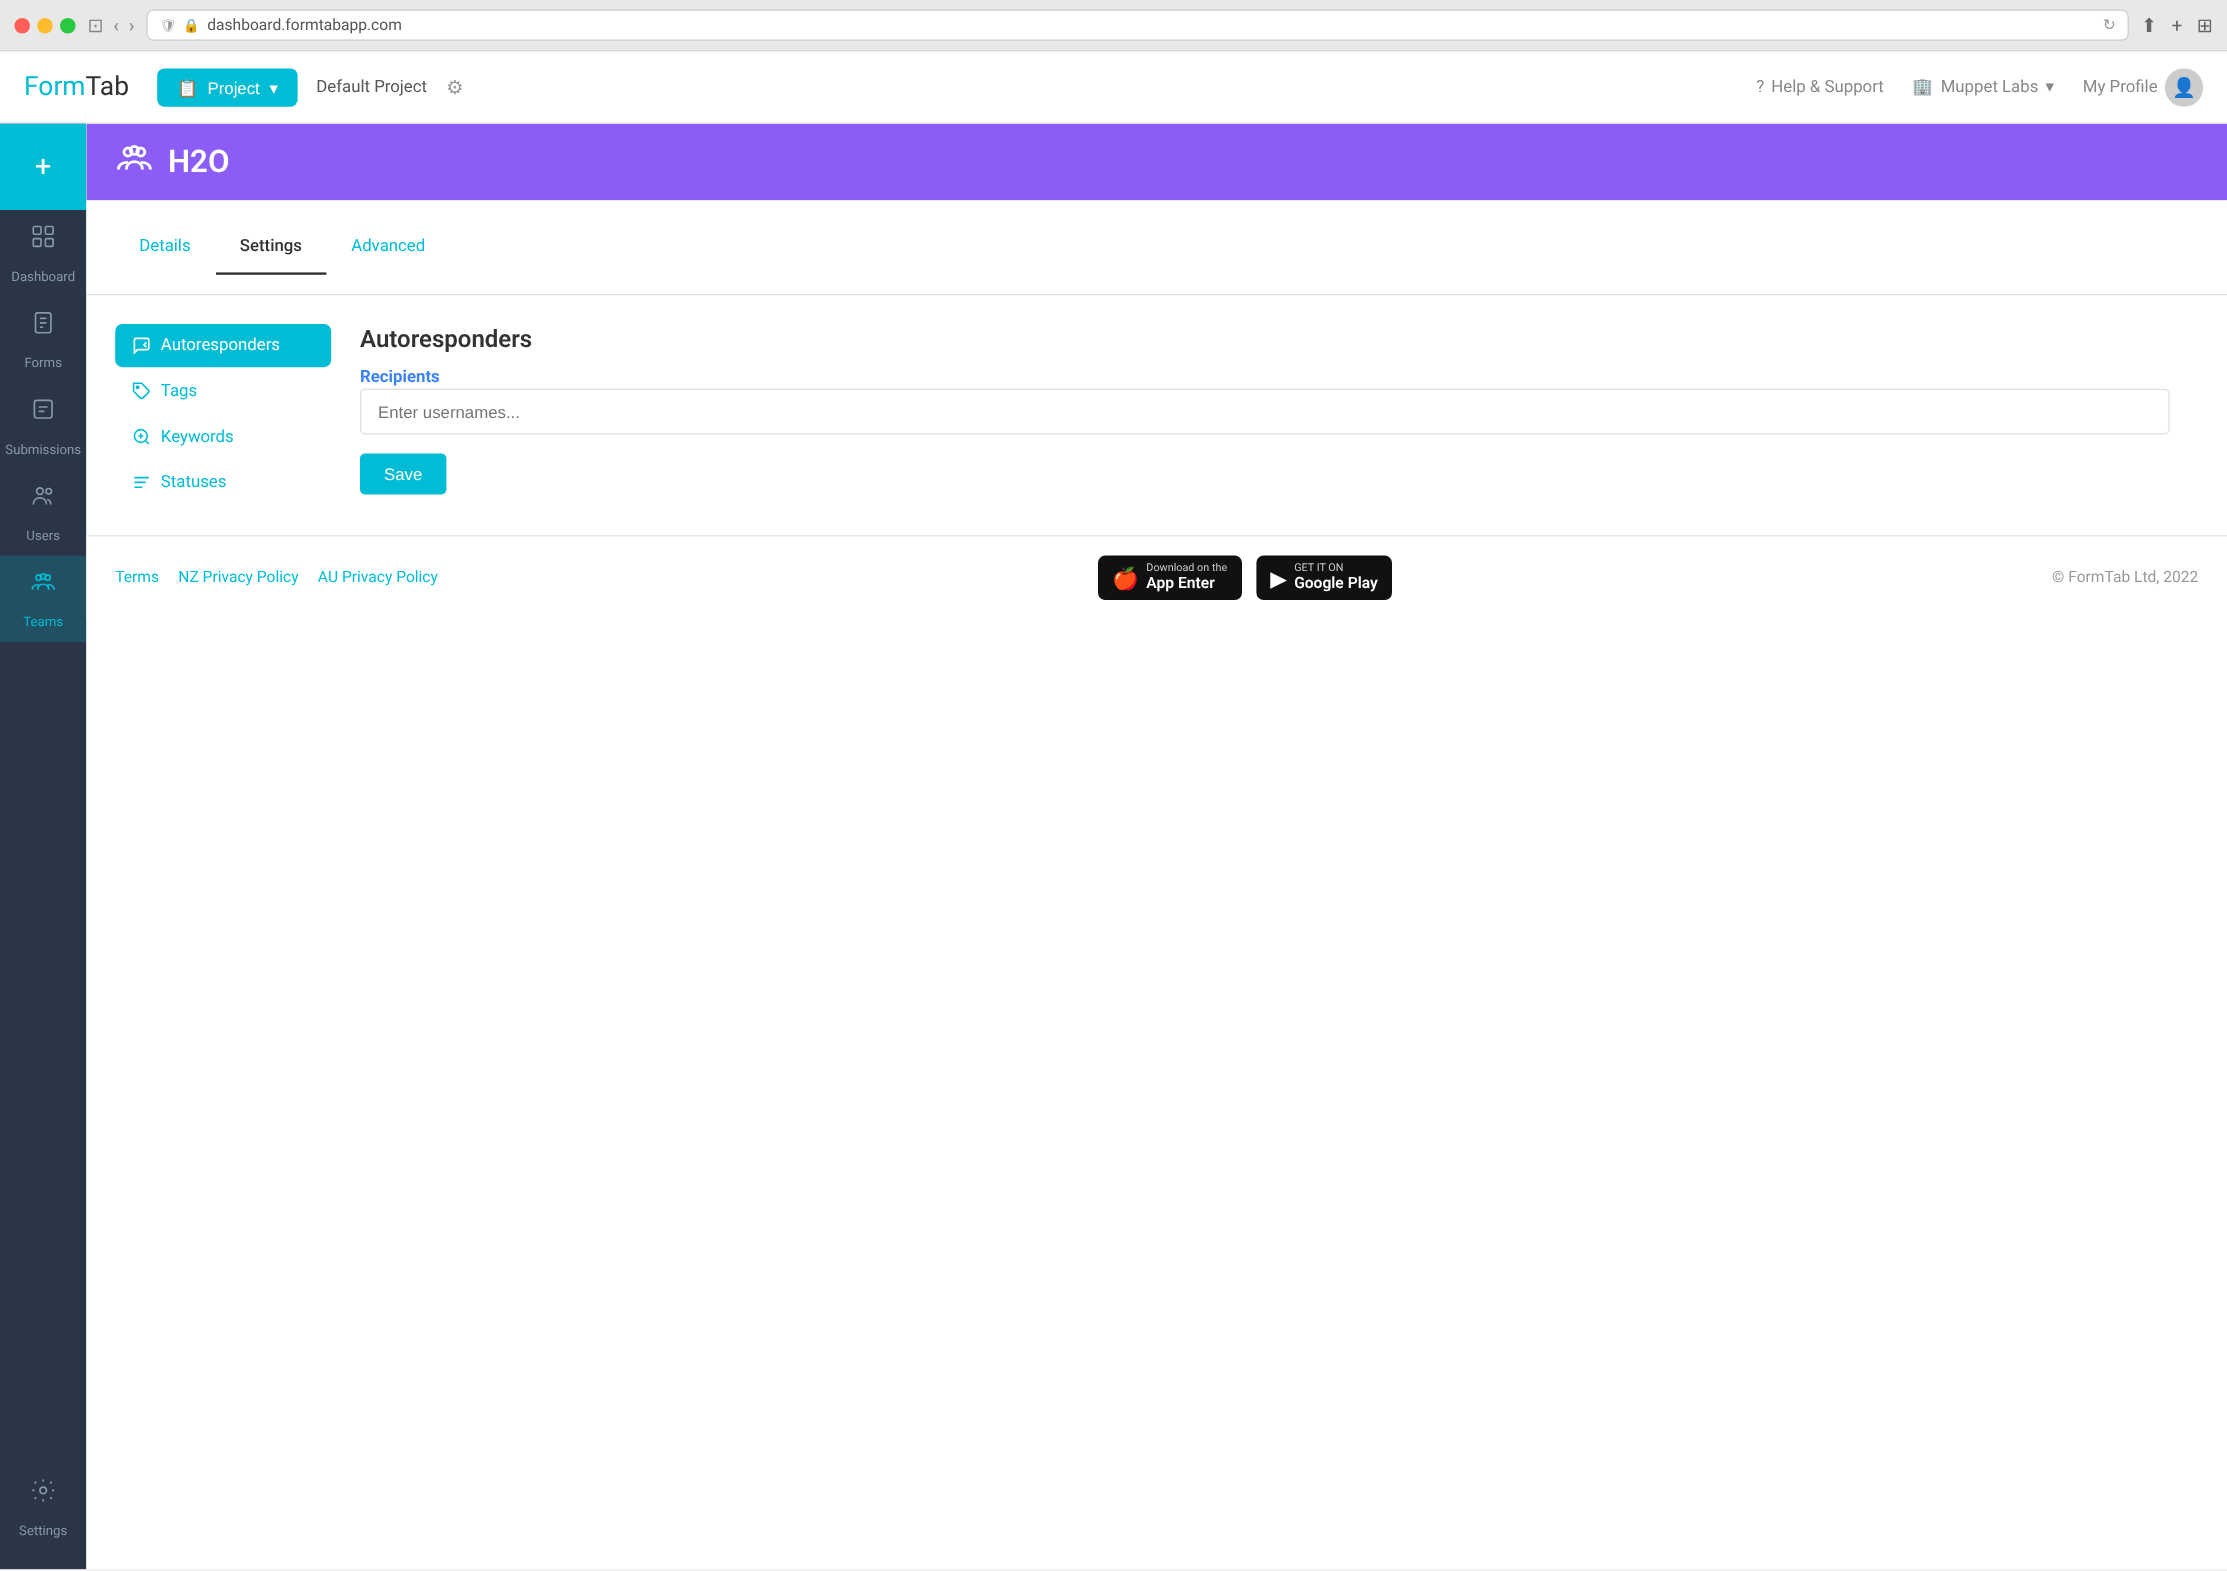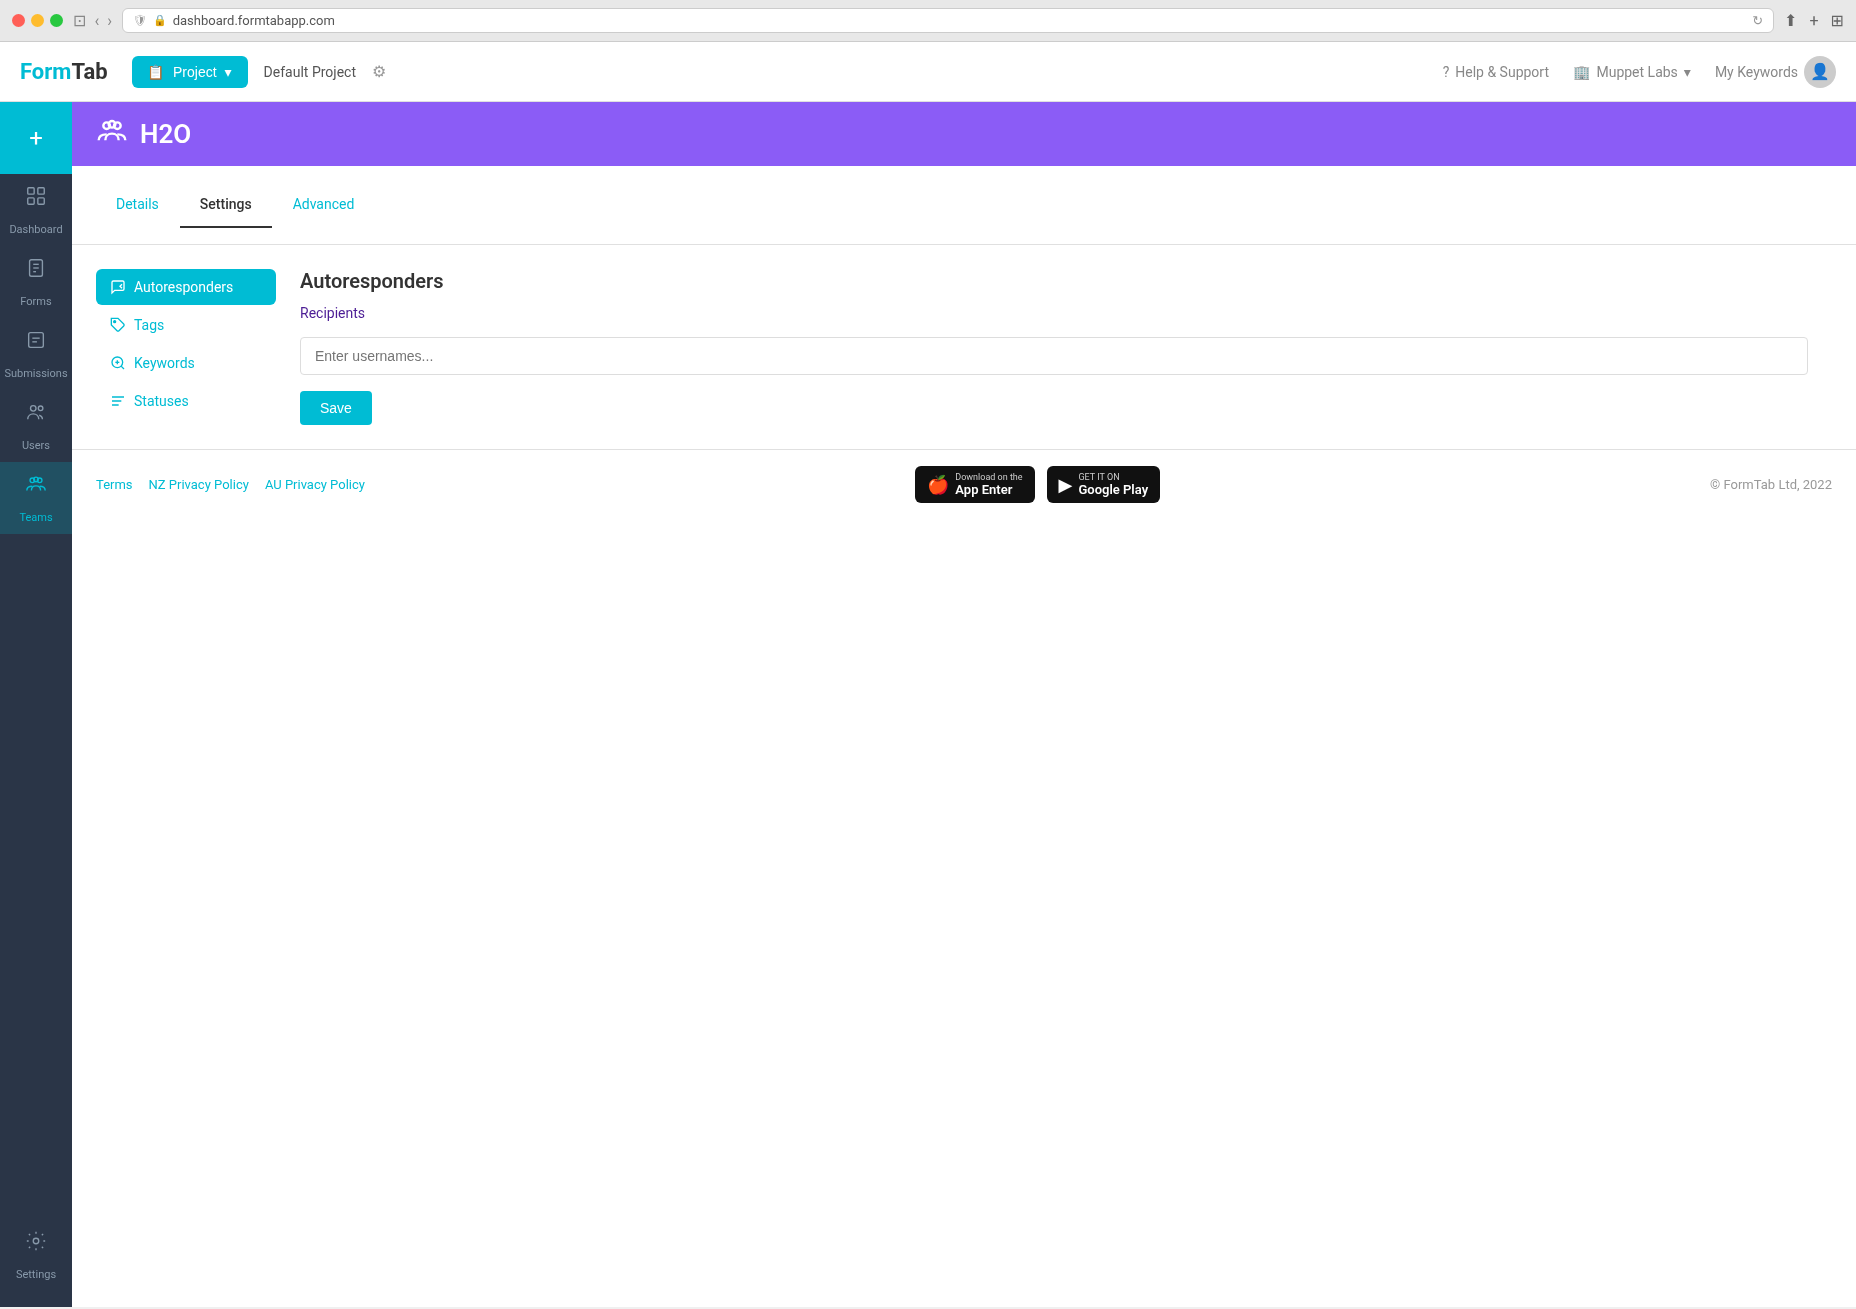--- a/index.html
+++ b/index.html
@@ -44,21 +44,21 @@
       background: white;
       height: 60px;
       display: flex;
       align-items: center;
       padding: 0 20px;
       border-bottom: 1px solid #e0e0e0;
       gap: 16px;
     }
     .logo {
       font-size: 22px;
-      font-weight: 700;
+      font-weight: 400;
       color: #00bcd4;
       margin-right: 8px;
     }
     .logo span { color: #333; }
     .project-btn {
       background: #00bcd4;
       color: white;
       border: none;
       border-radius: 6px;
       padding: 8px 16px;
@@ -198,21 +198,21 @@
       font-size: 14px;
       margin-bottom: 2px;
     }
     .menu-item.active { background: #00bcd4; color: white; border-radius: 6px; }
     .menu-item.active svg { color: white; }
 
     
     .settings-content { flex: 1; padding: 0 24px; }
     .section-title { font-size: 20px; font-weight: 600; color: #333; margin-bottom: 12px; }
     .section-desc { color: #666; font-size: 14px; line-height: 1.5; margin-bottom: 20px; }
-    .field-label { font-size: 14px; font-weight: 400; color: #4c1d95; margin-bottom: 16px; }
+    .field-label { font-size: 14px; font-weight: 700; color: #3b82f6; margin-bottom: 2px; }
     .text-input {
       width: 100%;
       border: 1px solid #ddd;
       border-radius: 4px;
       padding: 10px 14px;
       font-size: 14px;
       color: #999;
       outline: none;
       margin-bottom: 16px;
     }
@@ -299,21 +299,21 @@
       <a class="nav-link">
         <span>?</span>
         <span>Help &amp; Support</span>
       </a>
       <a class="nav-link">
         <span>🏢</span>
         <span>Muppet Labs</span>
         <span>▾</span>
       </a>
       <a class="nav-link">
-        <span>My Keywords</span>
+        <span>My Profile</span>
         <div class="avatar">👤</div>
       </a>
     </div>
   </div>
 
   <div class="main-layout">
 
     <div class="sidebar">
       <div class="sidebar-add-btn">
         <span>+</span>

